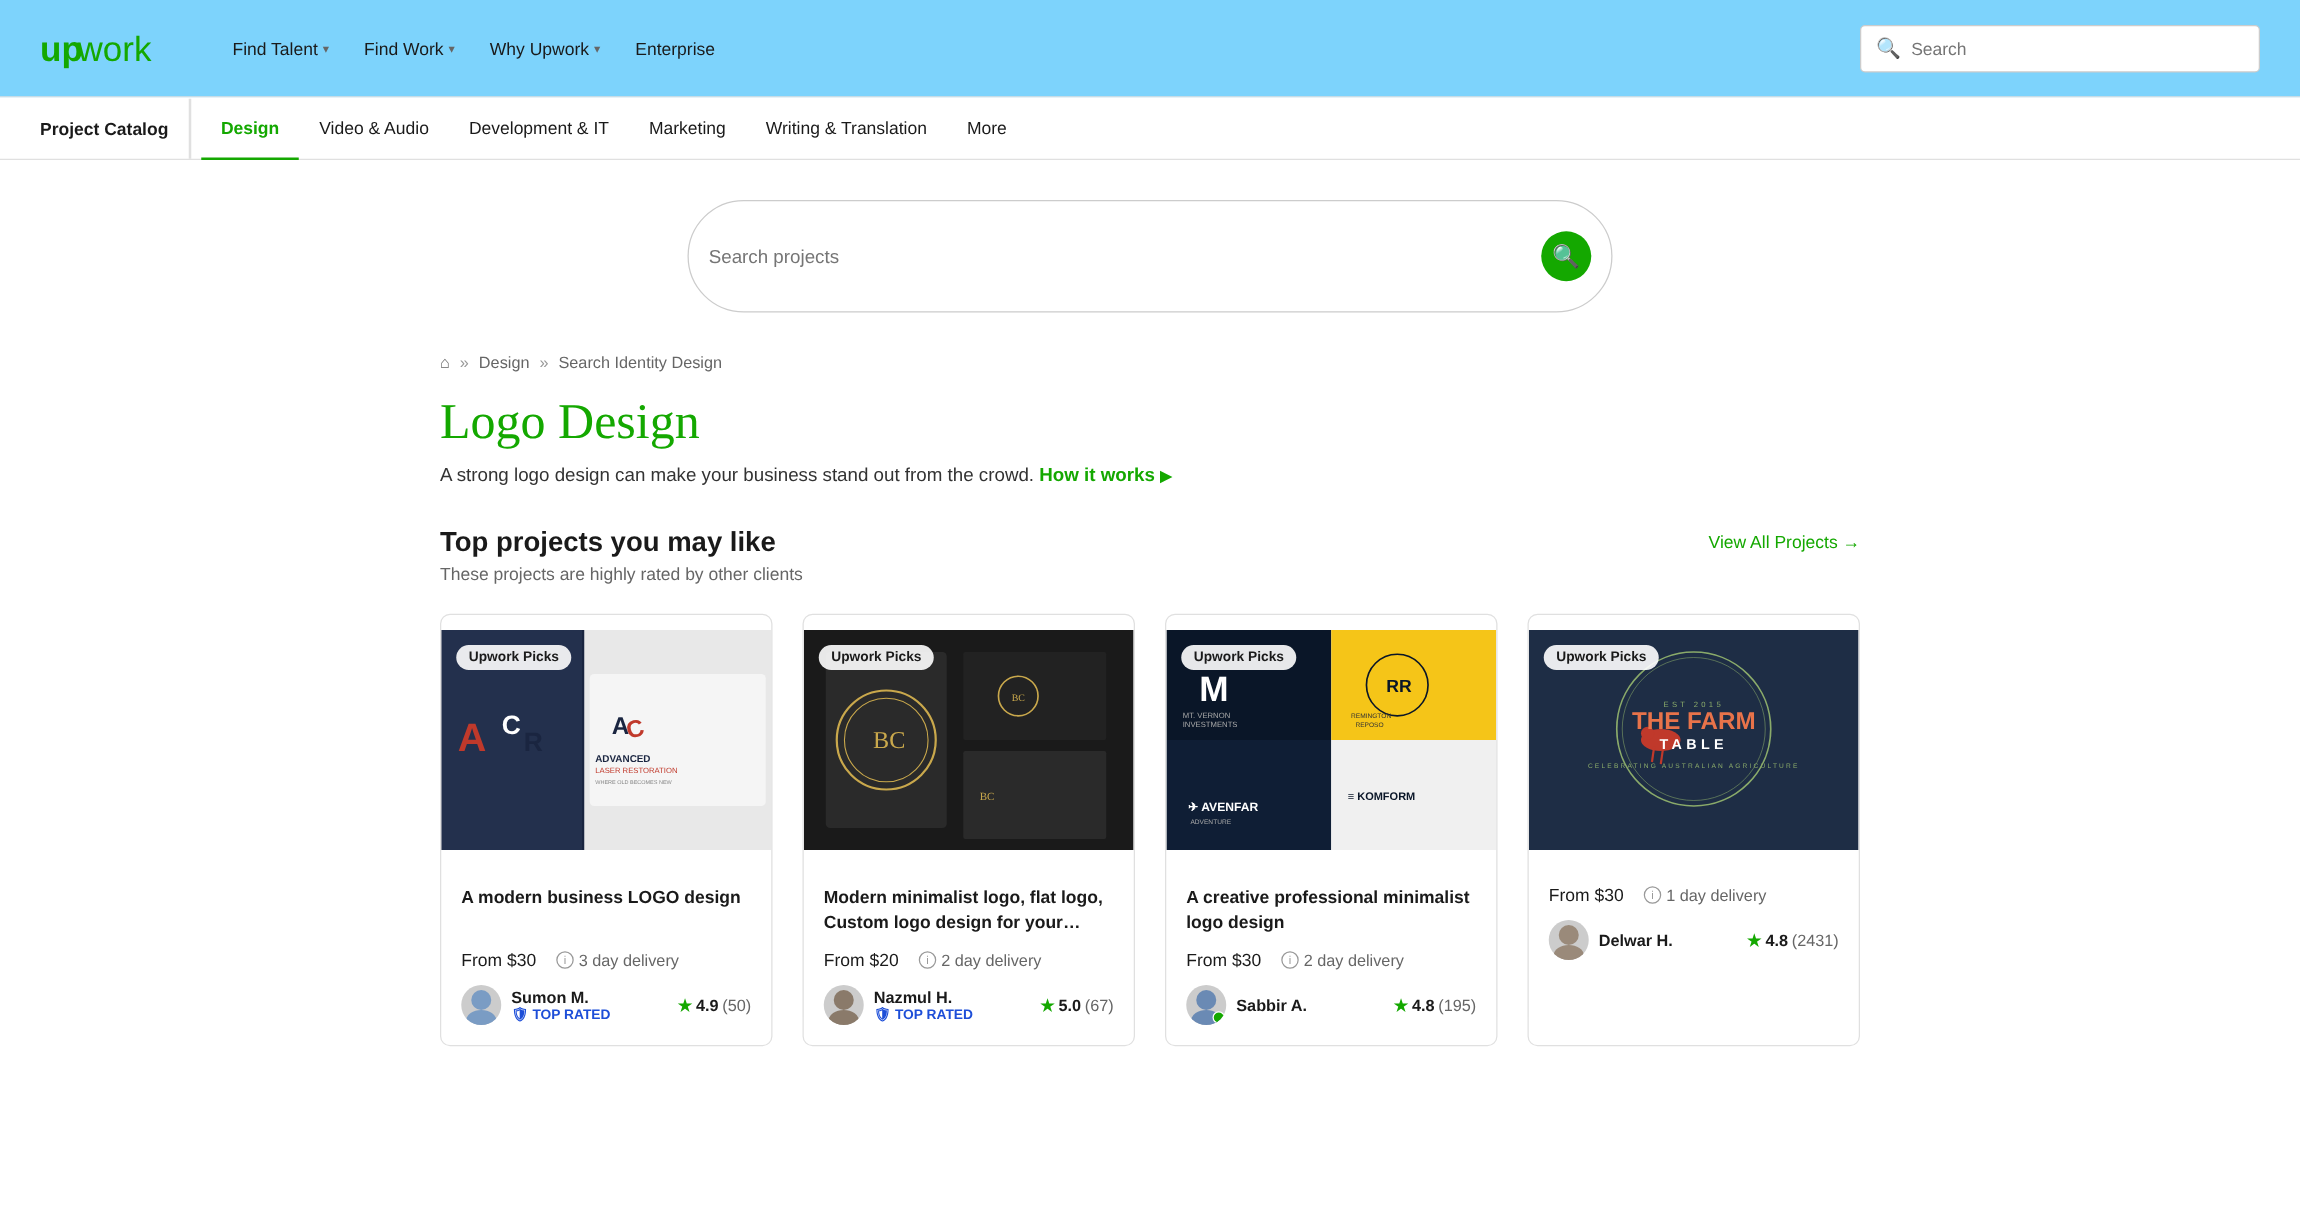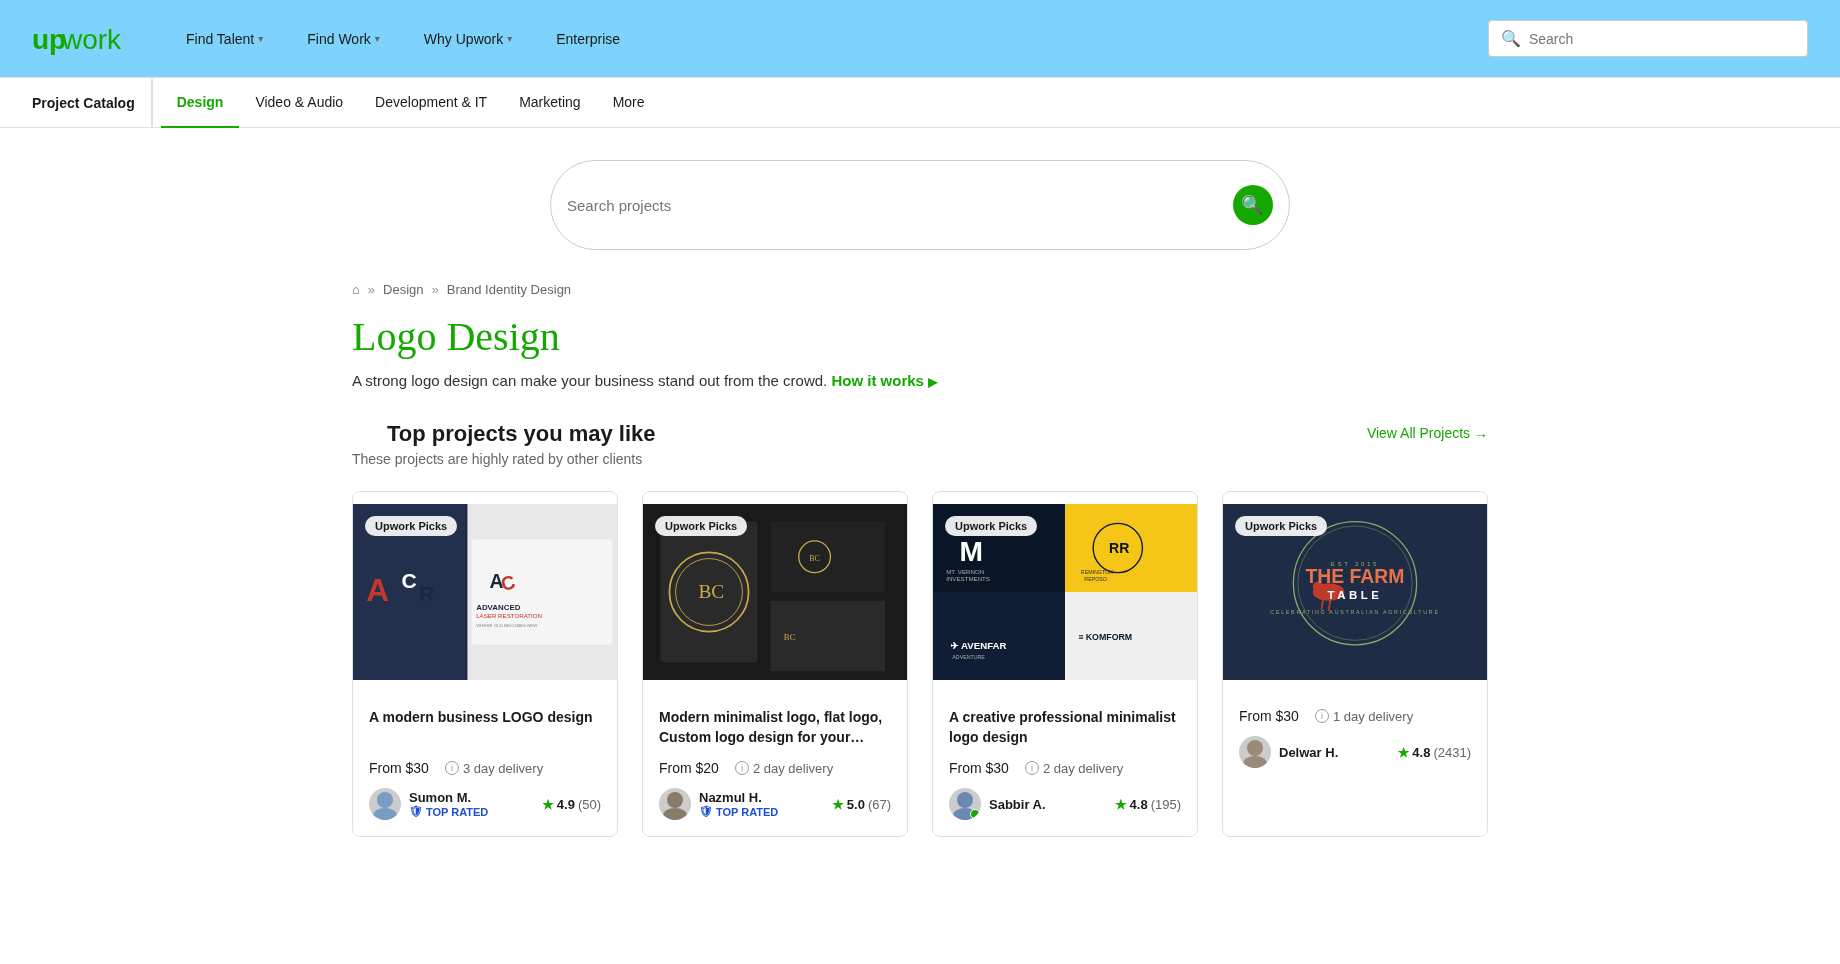--- a/index.html
+++ b/index.html
@@ -10,21 +10,21 @@
       display: flex;
       align-items: center;
       padding: 0 32px;
       height: 78px;
       border-bottom: 1px solid #e0e0e0;
       background: #7dd3fc;
       gap: 32px;
     }
     .logo-area { display: flex; align-items: center; gap: 4px; margin-right: 8px; }
     .logo-svg { width: 102px; height: 32px; }
-    .nav-items { display: flex; align-items: center; gap: 20px; flex: 1; }
+    .nav-items { display: flex; align-items: center; gap: 4px; flex: 1; }
     .nav-item {
       display: flex; align-items: center; gap: 4px;
       padding: 8px 12px; border-radius: 4px;
       cursor: pointer; color: #1a1a1a; font-size: 14px; font-weight: 500;
       white-space: nowrap;
     }
     .nav-chevron { font-size: 10px; color: #666; }
     .header-search {
       display: flex; align-items: center;
       border: 1px solid #ccc; border-radius: 4px;
@@ -100,21 +100,21 @@
     }
     .page-description { font-size: 15px; color: #333; margin-bottom: 32px; }
     .how-it-works { color: #14a800; font-weight: 600; cursor: pointer; text-decoration: none; }
     .arrow-right { font-size: 12px; }
 
     
     .section-header {
       display: flex; justify-content: space-between; align-items: flex-start;
       margin-bottom: 24px;
     }
-    .section-title { font-size: 22px; font-weight: 700; color: #1a1a1a; margin-bottom: 4px; margin-left: 35px; }
+    .section-title { font-size: 22px; font-weight: 700; color: #1a1a1a; margin-bottom: 4px; }
     .section-subtitle { font-size: 14px; color: #666; }
     .view-all { color: #14a800; font-weight: 400; font-size: 14px; cursor: pointer; text-decoration: none; display: flex; align-items: center; gap: 4px; white-space: nowrap; padding-top: 4px; }
 
     
     .cards-grid {
       display: grid;
       grid-template-columns: repeat(4, 1fr);
       gap: 24px;
     }
     .card {
@@ -185,20 +185,21 @@
   </div>
 </header>
 
 <nav class="category-nav">
   <div class="catalog-label">Project Catalog</div>
   <div class="cat-nav-items">
     <div class="cat-item active">Design</div>
     <div class="cat-item">Video &amp; Audio</div>
     <div class="cat-item">Development &amp; IT</div>
     <div class="cat-item">Marketing</div>
+    <div class="cat-item">Writing &amp; Translation</div>
     <div class="cat-item">More</div>
   </div>
 </nav>
 
 <main class="main">
 
   <div class="search-bar-container">
     <div class="search-bar">
       <input type="text" style="background: transparent;" placeholder="Search projects">
       <button class="search-btn">
@@ -207,21 +208,21 @@
     </div>
   </div>
 
   <div class="breadcrumb">
     <a href="#">
       <span>⌂</span>
     </a>
     <span class="breadcrumb-sep">»</span>
     <a href="#">Design</a>
     <span class="breadcrumb-sep">»</span>
-    <span>Brand Identity Design</span>
+    <span>Search Identity Design</span>
   </div>
 
   <h1 class="page-title">Logo Design</h1>
   <p class="page-description">
     <span>A strong logo design can make your business stand out from the crowd.</span>
     <a href="#" class="how-it-works">
       <span>How it works</span>
       <span class="arrow-right"> ▶</span>
     </a>
   </p>

